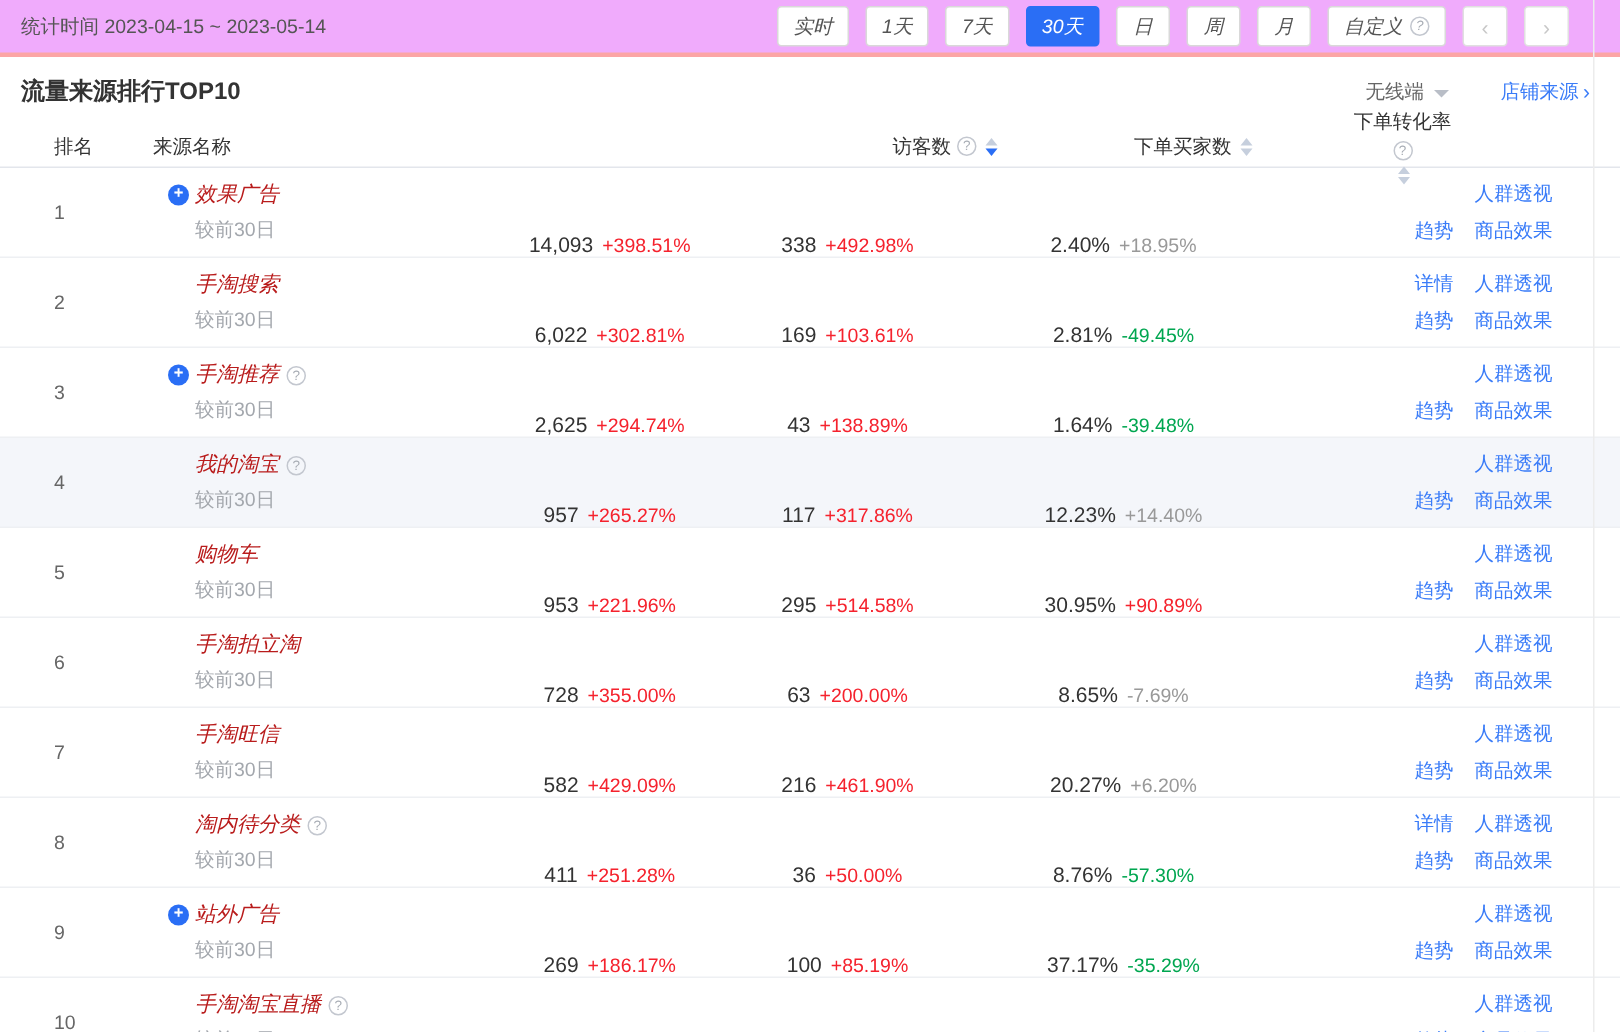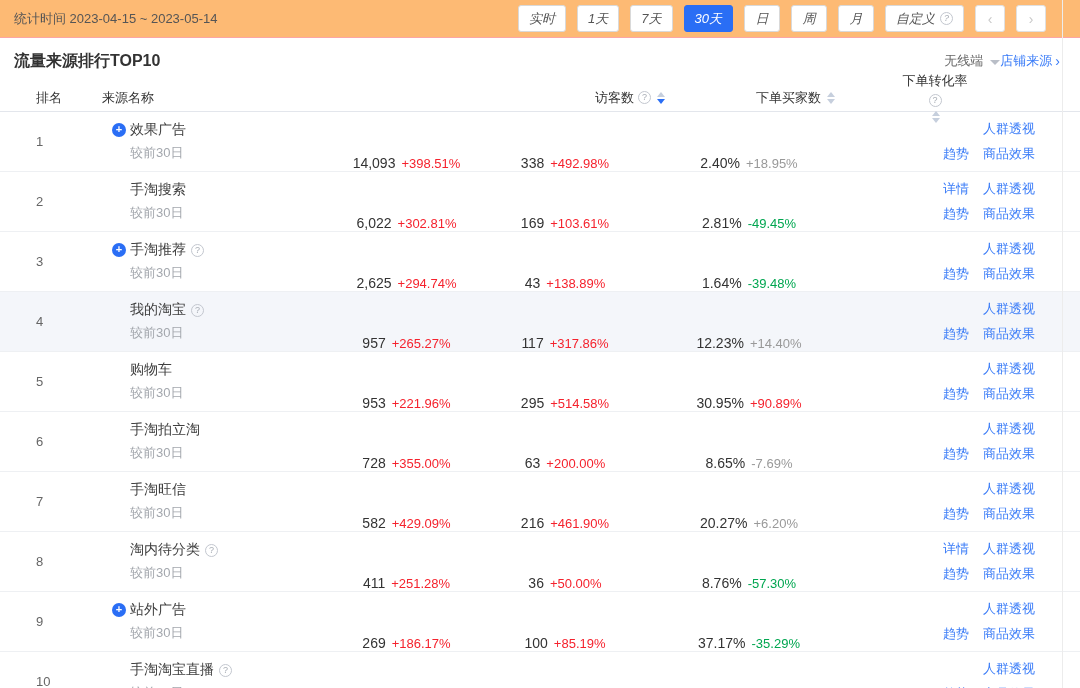--- a/index.html
+++ b/index.html
@@ -1,36 +1,36 @@
 <!DOCTYPE html>
 <html style="--accent: #2a6ef5; --link: #3a7cf8; --red: #f5222d; --green: #00a650;"><head>
 <meta charset="utf-8">
 <style>
   * { box-sizing: border-box; margin: 0; padding: 0; }
   html,body { width:1080px; height:688px; overflow:hidden; background:#fff;
     font-family:"Liberation Sans","DejaVu Sans",sans-serif; position:relative; color:#333; }
 
   
   .topbar { height:38px; display:flex; align-items:center; justify-content:space-between;
-    padding:0 34px 0 14px; border-bottom:1px solid #fca5a5; box-shadow:0 1px 2px rgba(0,0,0,.04); background:#fdba74; }
+    padding:0 34px 0 14px; border-bottom:3px solid #fca5a5; box-shadow:0 1px 2px rgba(0,0,0,.04); background:#f0abfc; }
   .stat-time { font-size:13px; color:#555; }
   .ranges { display:flex; align-items:center; }
   .range-btn { min-width:36px; height:27px; line-height:25px; padding:0 10px; margin-left:11px;
     border:1px solid #d9d9d9; border-radius:3px; background:#fff; font-size:13px; color:#555;
     text-align:center; cursor:pointer; display:inline-flex; align-items:center; justify-content:center; gap:3px;font-style:italic; }
   .range-btn.active { background:var(--accent); border-color:var(--accent); color:#fff; }
   .nav-btn { width:30px; height:27px; margin-left:11px; border:1px solid #e0e0e0; border-radius:3px;
     background:#fff; color:#c8c8c8; font-size:14px; display:inline-flex; align-items:center; justify-content:center; cursor:default; }
   .nav-btn:first-of-type { margin-left:16px; }
 
   
   .section-header { height:46px; display:flex; align-items:center; justify-content:space-between;
     padding:0 20px 0 14px; background:#fff; }
   .section-title { font-size:16px; font-weight:bold; color:#333; }
-  .section-right { display:flex; align-items:center; }
+  .section-right { display:flex; align-items:center; gap:34px; }
   .terminal-select { font-size:13px; color:#666; display:inline-flex; align-items:center; gap:7px; cursor:pointer; }
   .caret-down { width:0; height:0; border-left:5px solid transparent; border-right:5px solid transparent;
     border-top:5px solid #b9bec7; margin-top:2px; }
   .shop-link { font-size:13px; color:var(--link); text-decoration:none; display:inline-flex; align-items:center; gap:3px; cursor:pointer; }
   .shop-arrow { font-size:14px; line-height:1; }
 
   
   .thead { display:flex; align-items:center; height:28px; border-bottom:1px solid #e3e6ec;
     font-size:13px; color:#333; padding-right:45px; }
   .tr { display:flex; height:60px; border-bottom:1px solid #eef0f3; padding-right:45px; background:#fff; }
@@ -44,21 +44,21 @@
   .c-act  { width:180px; }
   .h-num  { display:flex; align-items:center; justify-content:flex-end; gap:4px; padding-right:0; }
   .h-act  { display:flex; align-items:center; justify-content:flex-end; padding-right:8px; }
 
   .b-rank { font-size:13px; color:#666; }
   .b-name { flex:1; padding-left:36px; display:flex; flex-direction:column; justify-content:center; gap:5px; }
   .name-line { display:flex; align-items:center; }
   .icon-slot { width:18px; display:inline-flex; align-items:center; }
   .plus-icon { width:14px; height:14px; border-radius:50%; background:var(--accent); color:#fff;
     font-size:11px; font-weight:bold; line-height:13px; text-align:center; display:inline-block; cursor:pointer; }
-  .src-name { font-size:14px; color:#404040; }
+  .src-name { font-size:14px; color:#b91c1c;font-style:italic; }
   .help-icon { width:13px; height:13px; border:1px solid #c3c7cf; border-radius:50%; color:#a8adb5;
     font-size:9px; line-height:11px; text-align:center; display:inline-block; margin-left:5px; cursor:pointer; }
   .sub-label { font-size:13px; color:#a3a7ad; margin-left:18px; }
 
   .b-num { display:flex; flex-direction:row; justify-content:center; align-items:flex-end; gap:6px; }
   .num-val { font-size:14px; color:#333; }
   .num-chg { font-size:13px; }
   .chg-red { color:var(--red); }
   .chg-green { color:var(--green); }
   .chg-gray { color:#999; }

